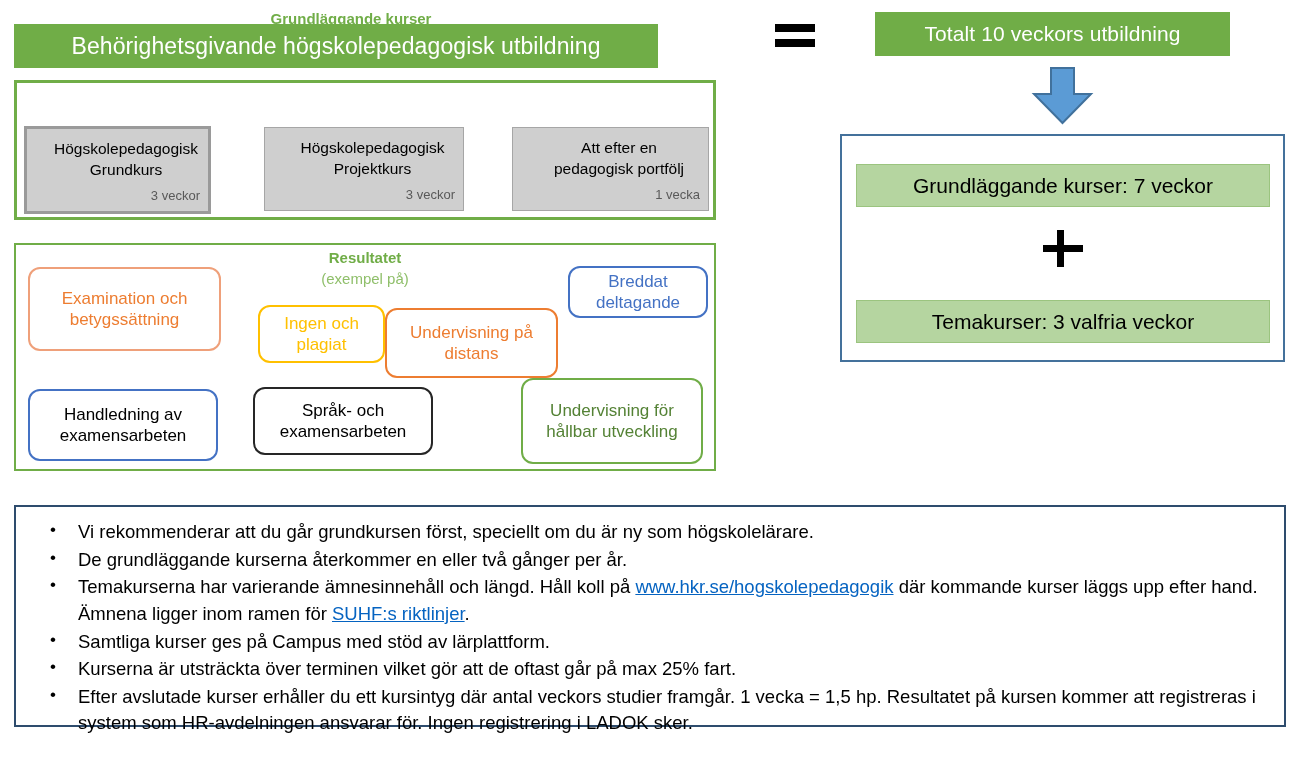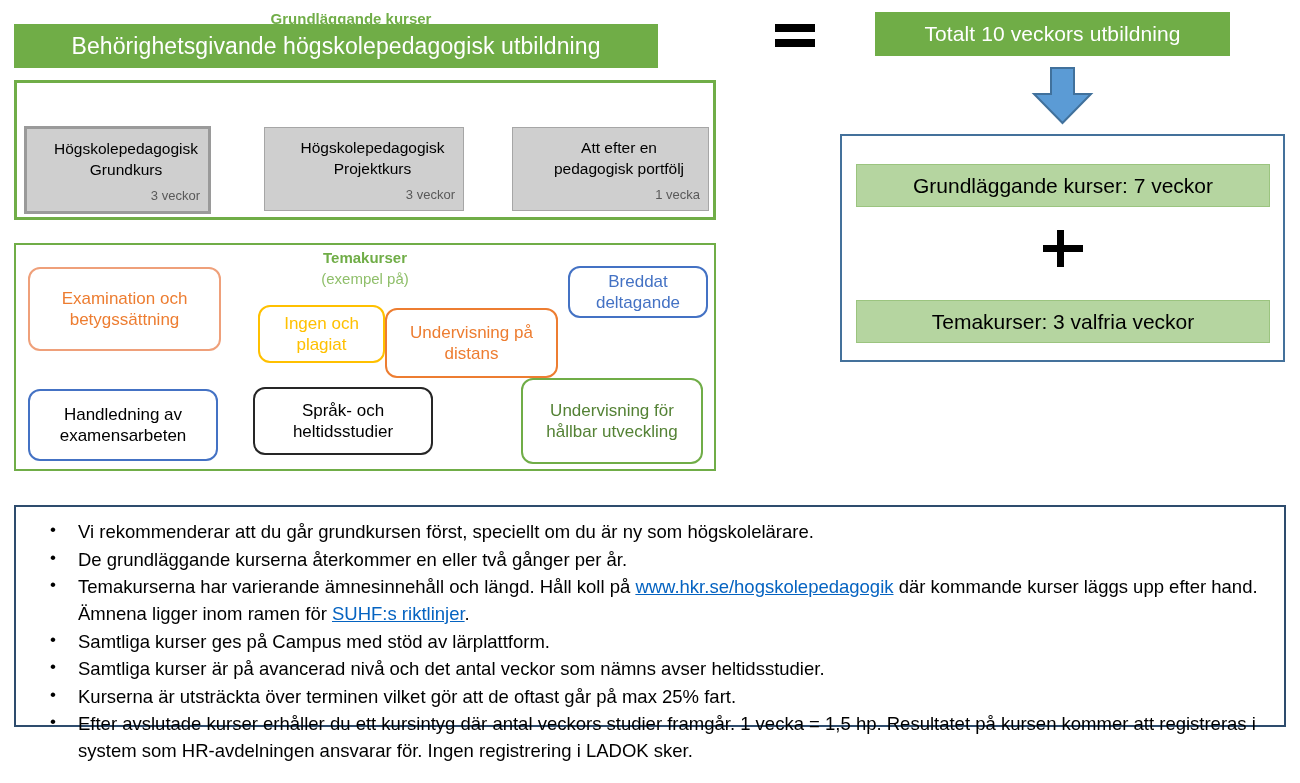--- a/index.html
+++ b/index.html
@@ -193,51 +193,50 @@
 
 <div class="abs grey-card" id="card-portfolj">
   <div class="ttl">
     <span>Att efter en</span><br>
     <span>pedagogisk portfölj</span>
   </div>
   <div class="wks">1 vecka</div>
 </div>
 
 <div class="abs" id="group-tema"></div>
-<div class="abs" id="tema-title">Temakurser</div>
+<div class="abs" id="tema-title">Resultatet</div>
 <div class="abs" id="tema-subtitle">(exempel på)</div>
 
 <div class="abs tema-card" id="tema-examination">Examination och betygssättning</div>
 
 <div class="abs tema-card" id="tema-fusk">Ingen och plagiat</div>
 
 <div class="abs tema-card" id="tema-distans">Undervisning på distans</div>
 
 <div class="abs tema-card" id="tema-breddat">Breddat deltagande</div>
 
 <div class="abs tema-card" id="tema-handledning">Handledning av examensarbeten</div>
 
-<div class="abs tema-card" id="tema-sprak">Språk- och heltidsstudier</div>
+<div class="abs tema-card" id="tema-sprak">Språk- och examensarbeten</div>
 
 <div class="abs tema-card" id="tema-hallbar">Undervisning för hållbar utveckling</div>
 
 <div class="abs" id="summary-panel"></div>
 
 <div class="abs sum-band" id="sum-grund">Grundläggande kurser: 7 veckor</div>
 
 <div class="abs" id="plus-sign">
   <i class="h"></i>
   <i class="v"></i>
 </div>
 
 <div class="abs sum-band" id="sum-tema">Temakurser: 3 valfria veckor</div>
 
 <div class="abs" id="notes-box">
   <ul id="notes-list">
       <li><span>Vi rekommenderar att du går grundkursen först, speciellt om du är ny som högskolelärare.</span></li>
       <li><span>De grundläggande kurserna återkommer en eller två gånger per år.</span></li>
       <li><span>Temakurserna har varierande ämnesinnehåll och längd. Håll koll på </span><a class="lnk" href="#">www.hkr.se/hogskolepedagogik</a><span> där kommande kurser läggs upp efter hand. Ämnena ligger inom ramen för </span><a class="lnk" href="#">SUHF:s riktlinjer</a><span>.</span></li>
       <li><span>Samtliga kurser ges på Campus med stöd av lärplattform.</span></li>
-      <li><span>Samtliga kurser är på avancerad  nivå och det antal veckor som nämns avser heltidsstudier.</span></li>
       <li><span>Kurserna är utsträckta över terminen vilket gör att de oftast går på max 25% fart.</span></li>
       <li><span>Efter avslutade kurser erhåller du ett kursintyg där antal veckors studier framgår. 1 vecka = 1,5 hp. Resultatet på kursen kommer att registreras i system som HR-avdelningen ansvarar för. Ingen registrering i LADOK sker.</span></li>
     </ul>
 </div>
 
 </body></html>

